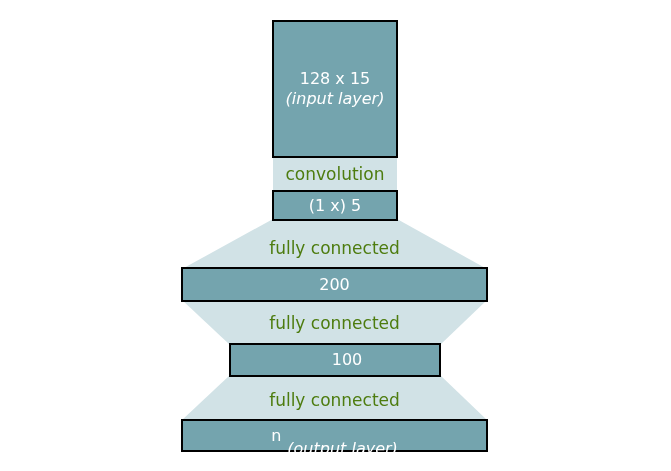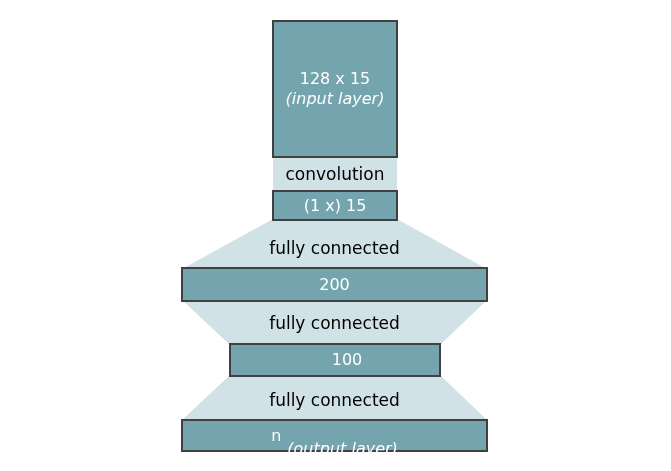--- a/index.html
+++ b/index.html
@@ -1,24 +1,24 @@
 <!DOCTYPE html>
 <html><head>
   <meta charset="utf-8">
   <style>
     html, body { margin: 0; padding: 0; background: #ffffff; }
     body { width: 671px; height: 471px; position: relative; overflow: hidden;
            font-family: "DejaVu Sans", "Liberation Sans", sans-serif; }
     svg.connectors { position: absolute; left: 0; top: 0; }
     .box { position: absolute; box-sizing: border-box; background: #74a4ae;
-           border: 2px solid #404040; color: #ffffff; display: flex;
+           border: 2px solid #000000; color: #ffffff; display: flex;
            flex-direction: column; align-items: center; justify-content: center;
            font-size: 16px; line-height: 20px; text-align: center; }
     .box .sub { font-style: italic; }
-    .conn-label { position: absolute; color: #000000; font-size: 17px;
+    .conn-label { position: absolute; color: #4d7c0f; font-size: 17px;
                   text-align: center; line-height: 20px; }
     .out-label .em { font-style: italic; font-weight: normal; margin-top: 27px; }
   </style>
 </head>
 <body>
 
 <svg class="connectors" width="671" height="471">
 
   <polygon points="273,156 397,156 397,192 273,192" fill="#d1e2e6"></polygon>
 
@@ -30,21 +30,21 @@
 </svg>
 
 <div class="box" style="left:272px; top:20px; width:126px; height:138px;">
   <span>128 x 15</span>
   <span class="sub">(input layer)</span>
 </div>
 
 <div class="conn-label" style="left:272px; top:164px; width:126px;">convolution</div>
 
 <div class="box" style="left:272px; top:190px; width:126px; height:31px;">
-  <span>(1 x) 15</span>
+  <span>(1 x) 5</span>
 </div>
 
 <div class="conn-label" style="left:181px; top:238px; width:307px;">fully connected</div>
 
 <div class="box" style="left:181px; top:267px; width:307px; height:35px;">
   <span>200</span>
 </div>
 
 <div class="conn-label" style="left:181px; top:313px; width:307px;">fully connected</div>
 

